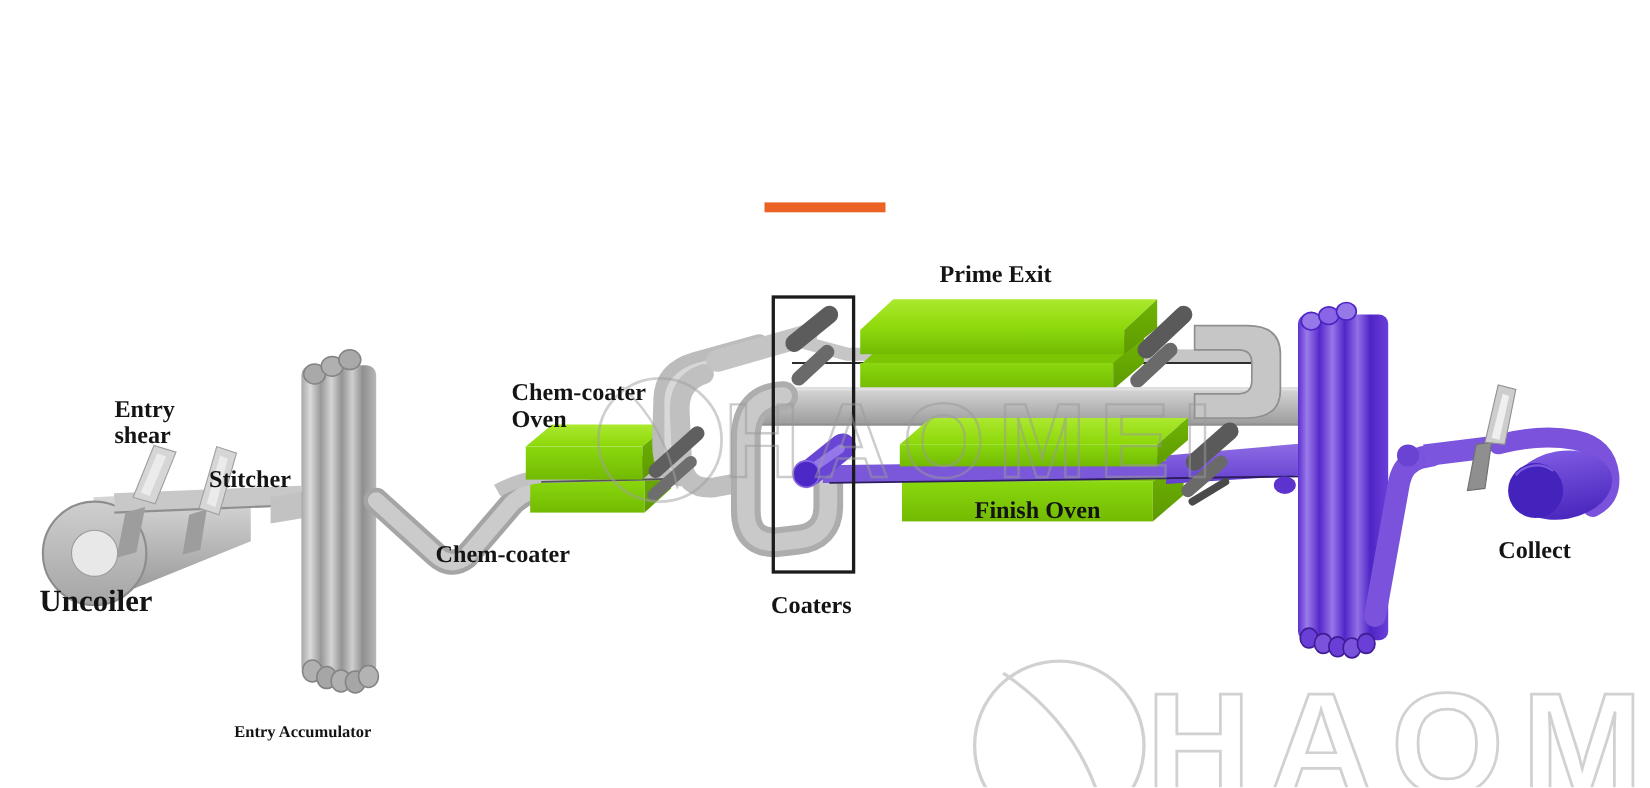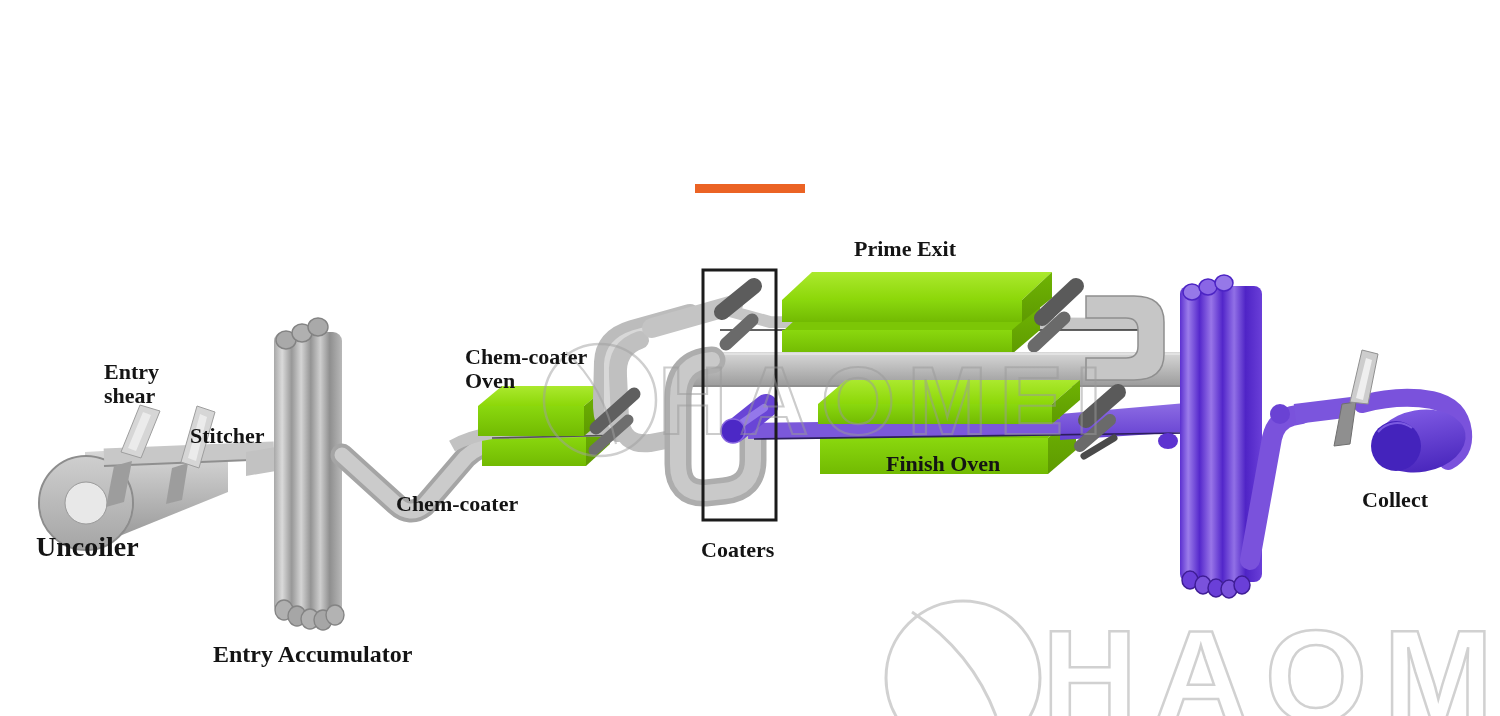--- a/index.html
+++ b/index.html
@@ -243,21 +243,21 @@
 
   <div class="lbl" style="left:36px;top:532px;font-size:28px;text-align:center;">Uncoiler</div>
 
   <div class="lbl center" style="left:104px;top:360px;width:78px;">
     <div>Entry</div>
     <div>shear</div>
   </div>
 
   <div class="lbl" style="left:190px;top:384px;margin-top:40px;">Stitcher</div>
 
-  <div class="lbl" style="left:213px;top:642px;font-size:24px;">Entry Accumulator</div>
+  <div class="lbl" style="left:213px;top:658px;font-size:15px;">Entry Accumulator</div>
 
   <div class="lbl" style="left:396px;top:492px;">Chem-coater</div>
 
   <div class="lbl" style="left:465px;top:345px;">
     <div>Chem-coater</div>
     <div>Oven</div>
   </div>
 
   <div class="lbl" style="left:701px;top:538px;">Coaters</div>
 

